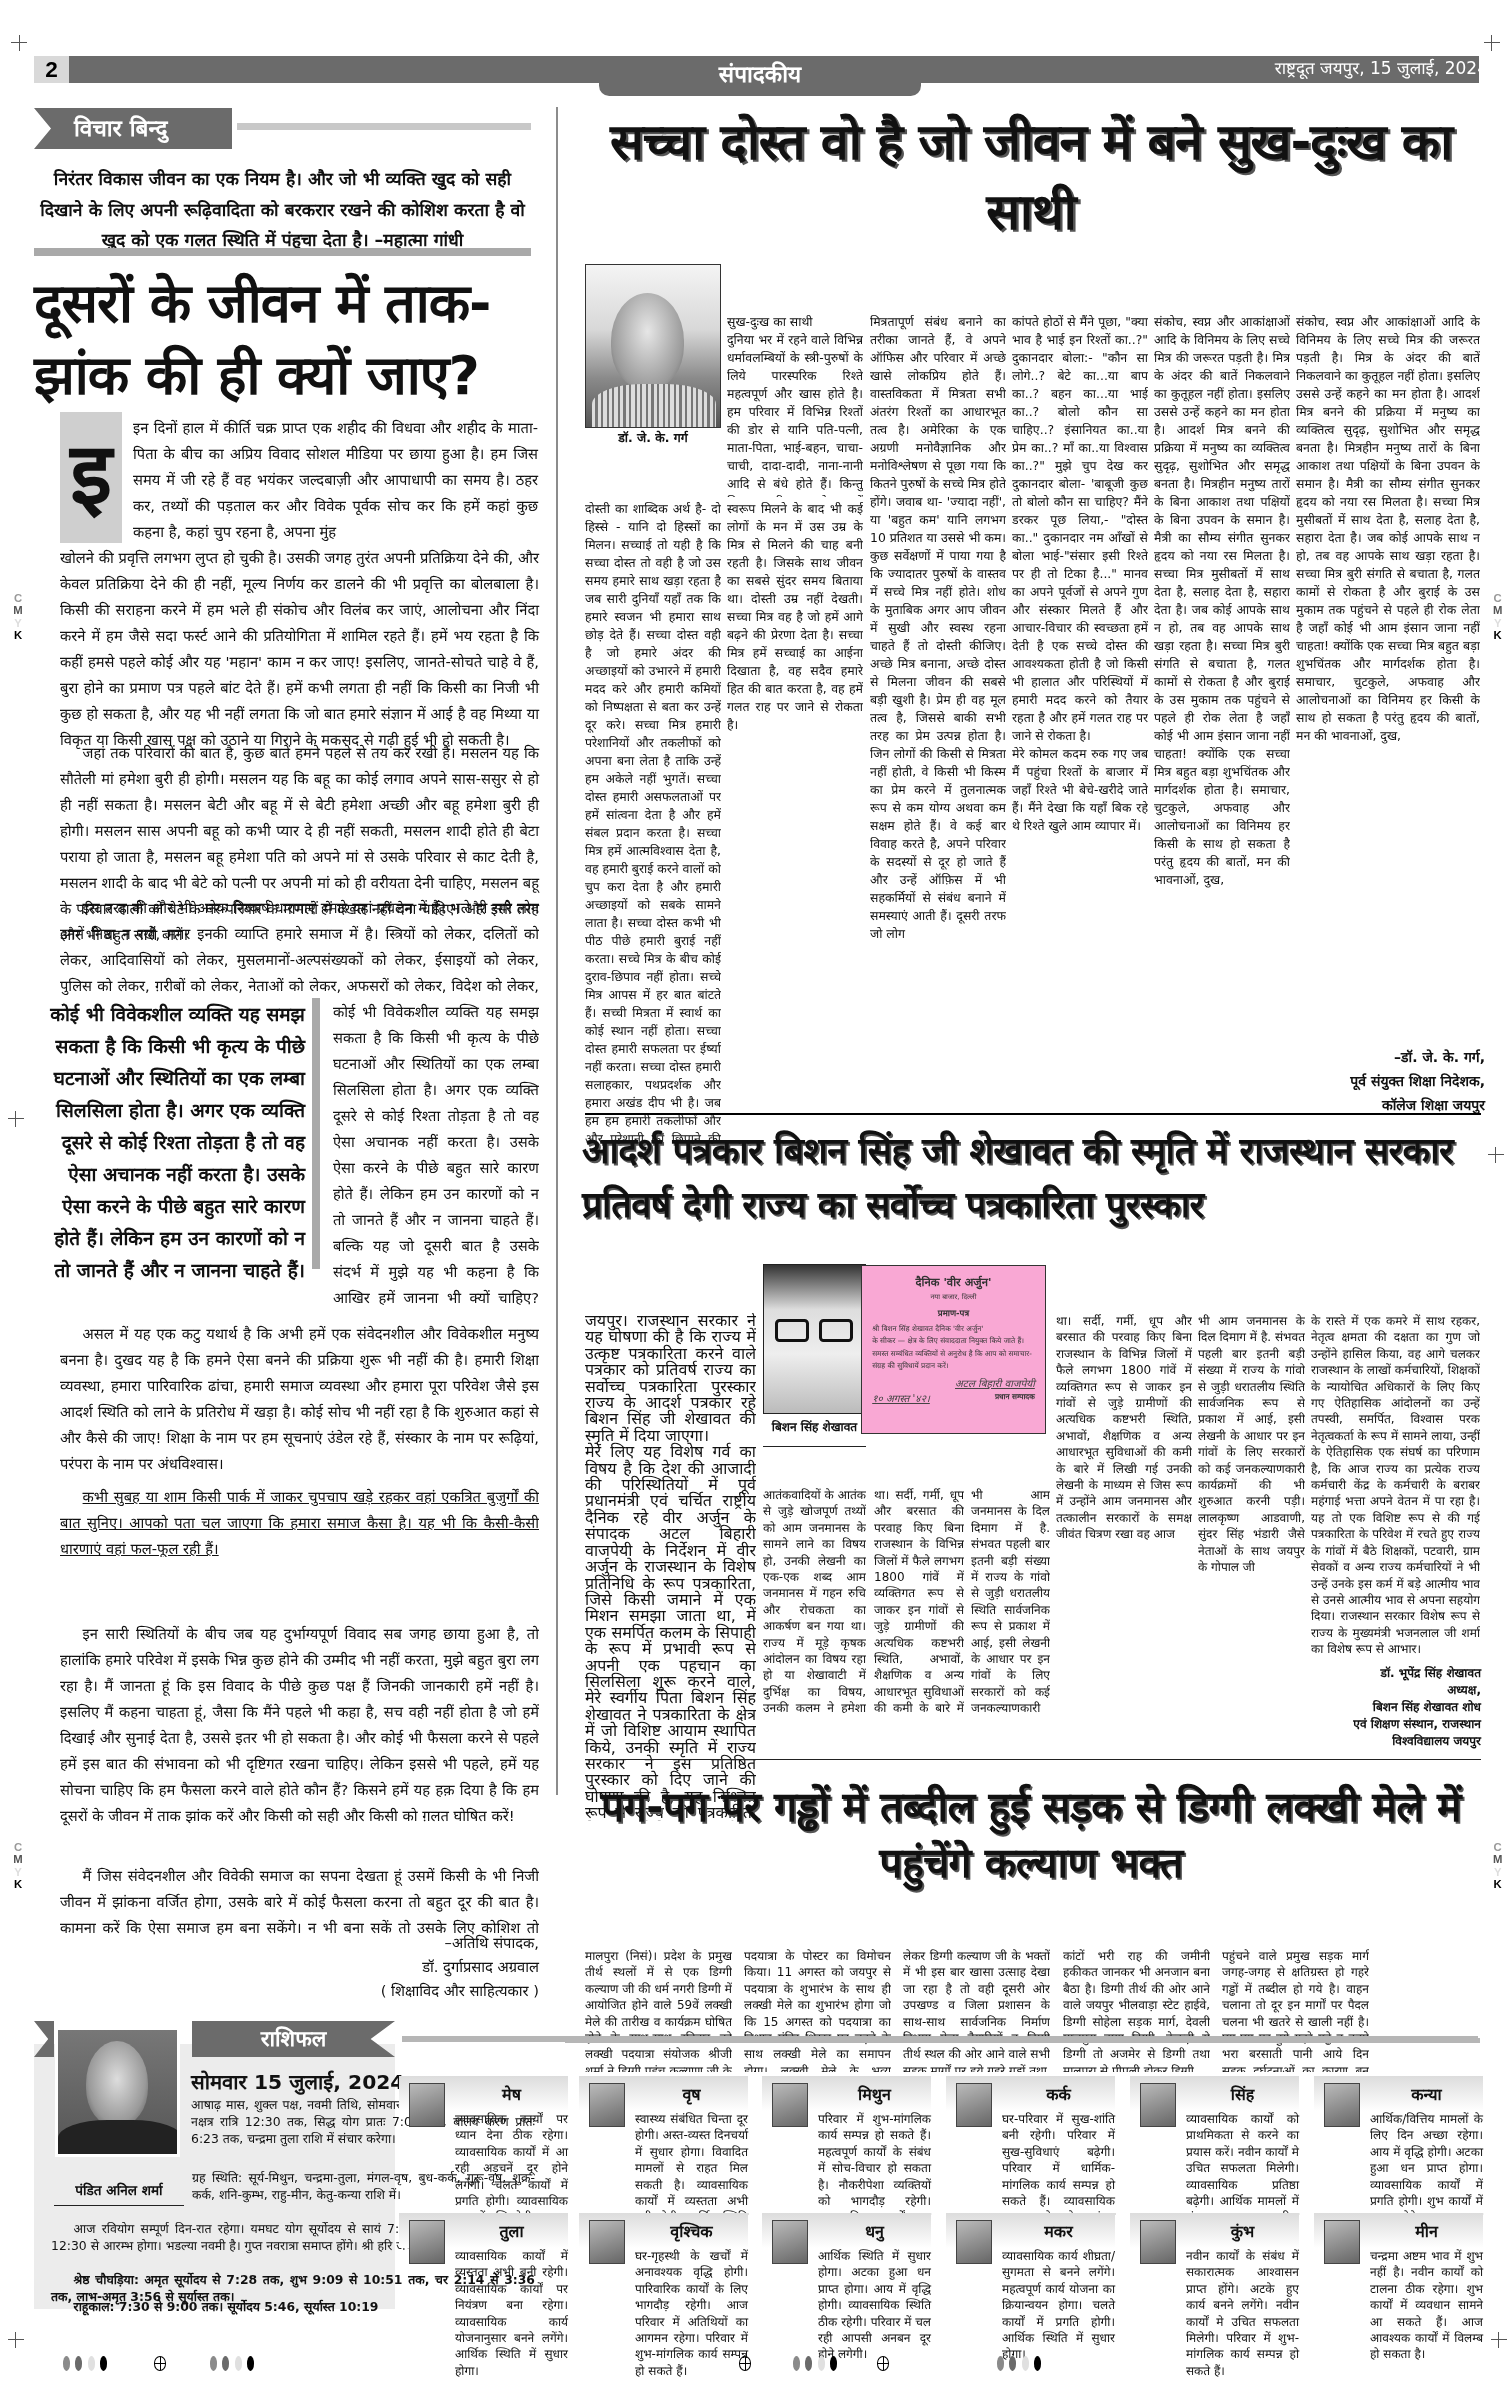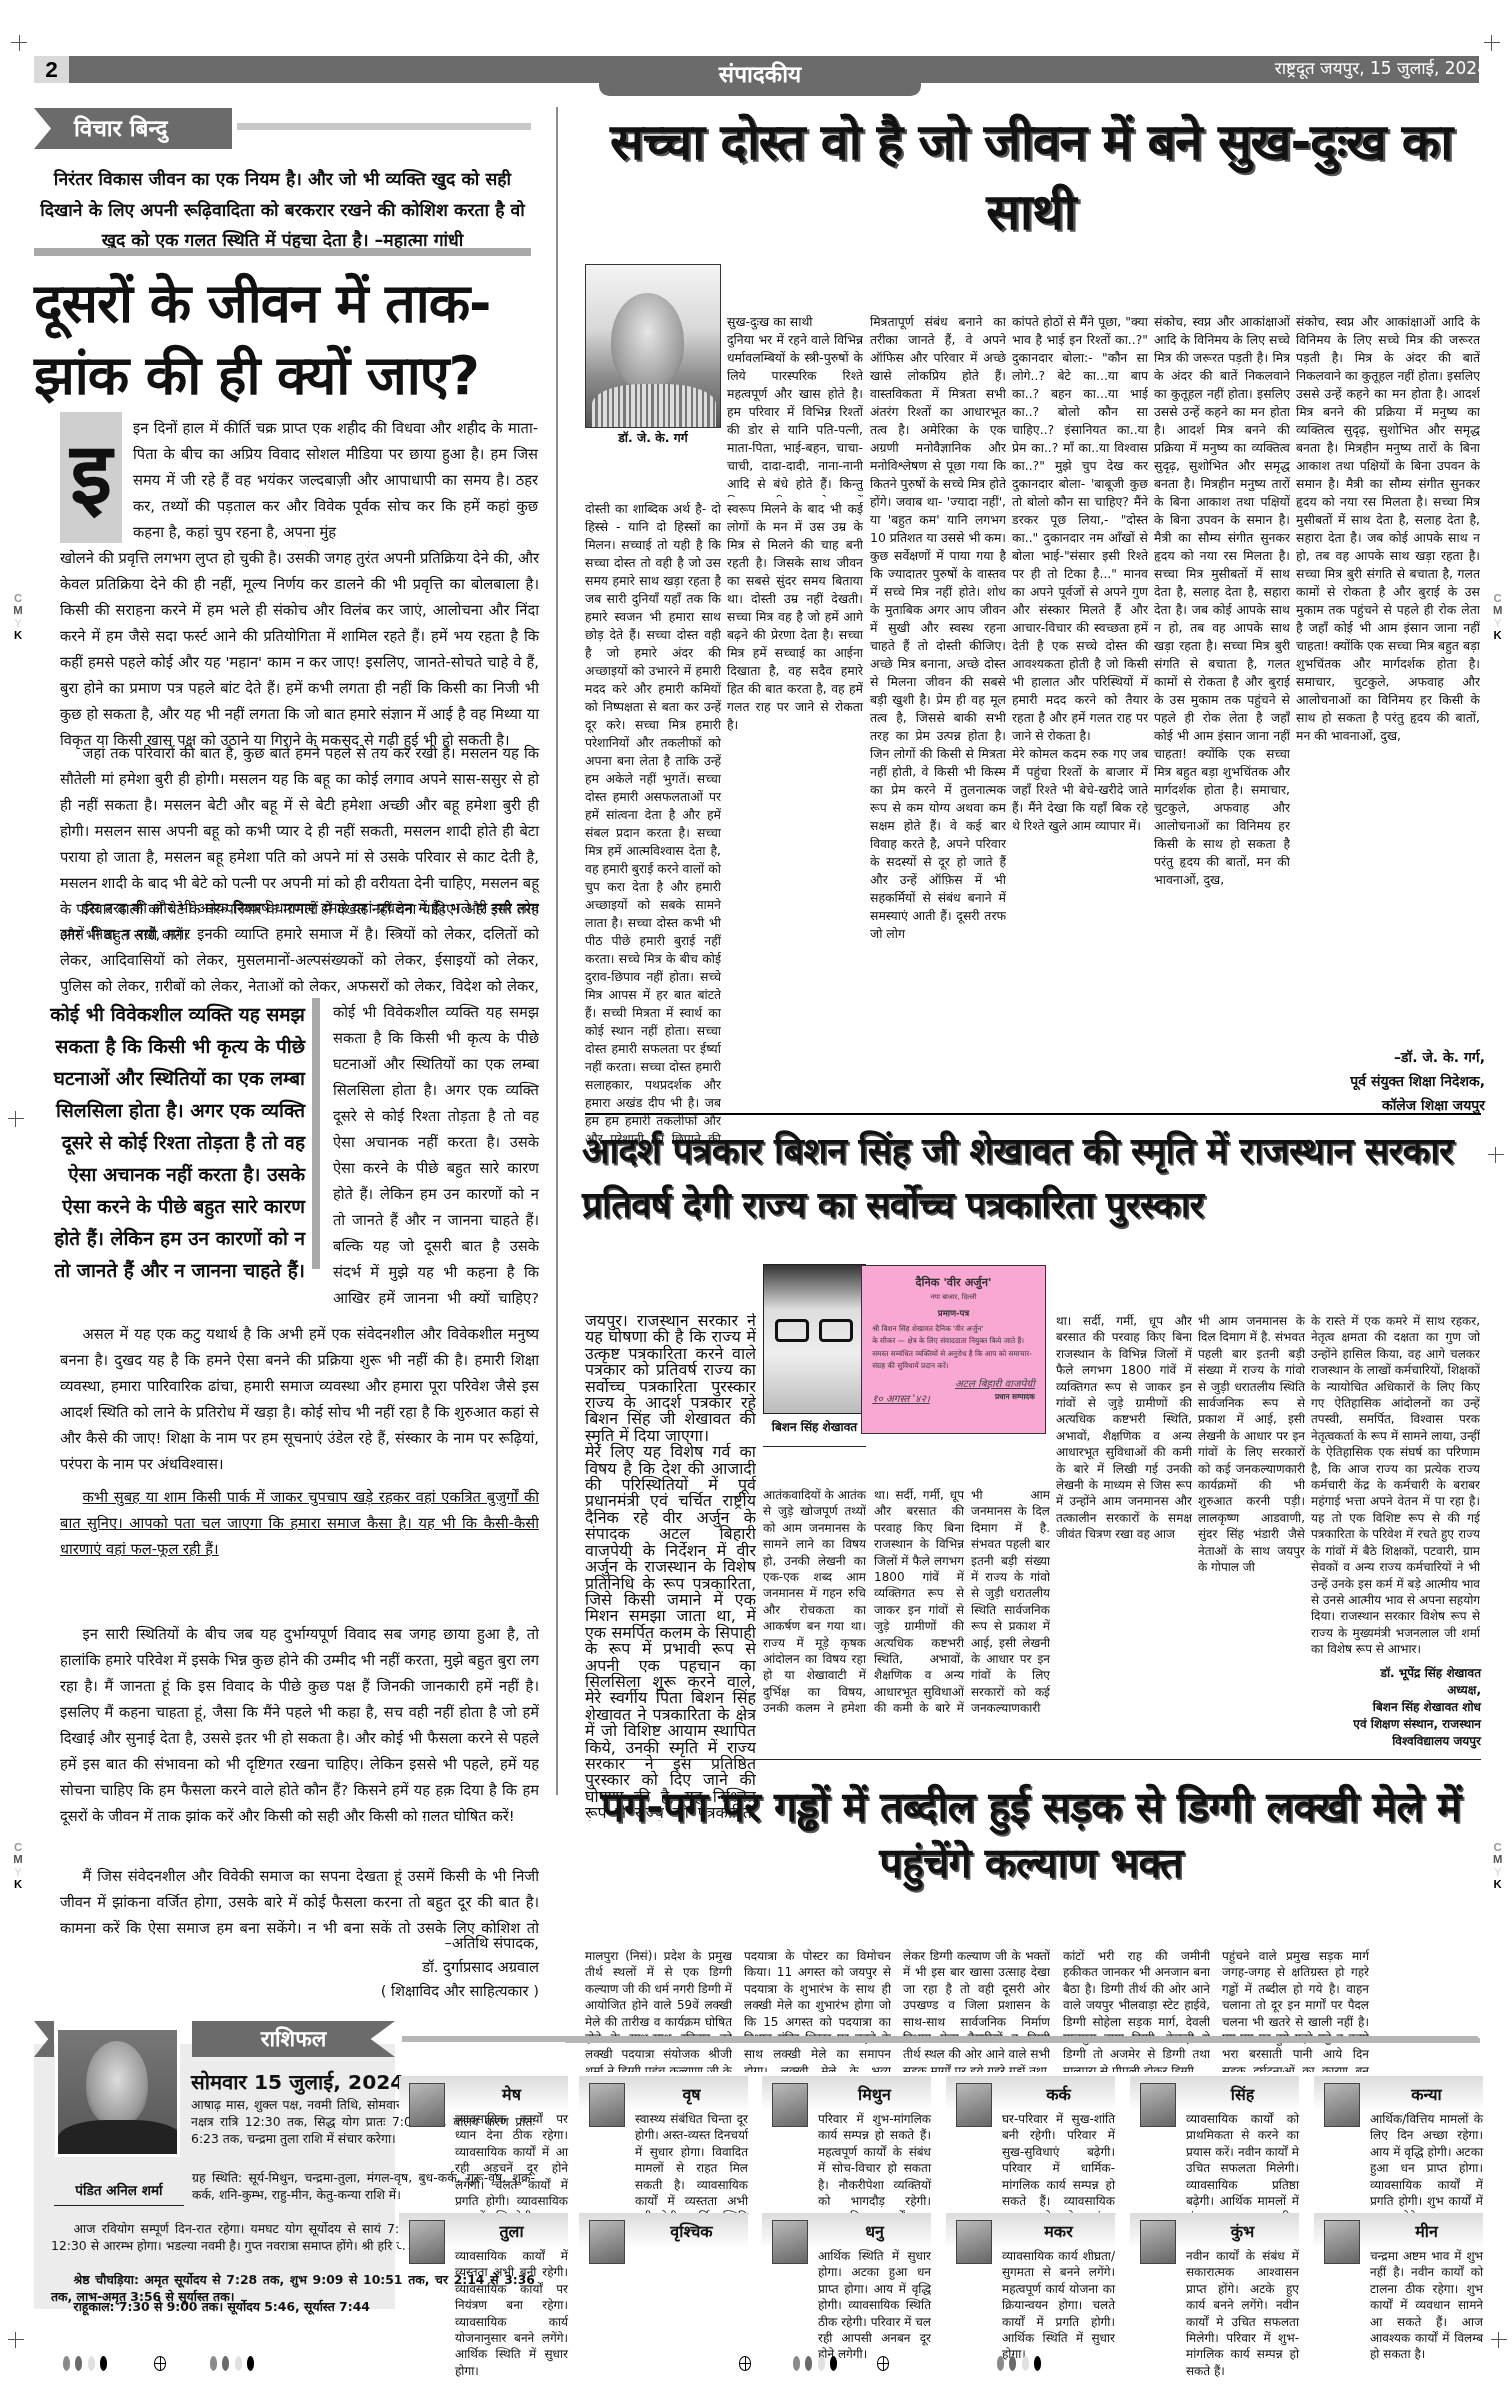--- a/index.html
+++ b/index.html
@@ -199,21 +199,21 @@
 <div class="rf-photo" data-name="astrologer-photo">
   <div class="face" style="left:28px;top:11.3px;width:62px;height:85px;background:radial-gradient(ellipse at 50% 45%,#ddd,#999 65%,#444);" data-name="face-image"></div>
   <div style="position:absolute;left:0;top:90px;width:124px;height:45px;background:#222;border-radius:40% 40% 0 0;" data-name="shirt-image"></div>
 </div>
 <div class="abs rf-name" data-name="astrologer-name">पंडित अनिल शर्मा</div>
 <div class="abs rf-date" data-name="rashifal-date">सोमवार 15 जुलाई, 2024</div>
 <p class="abs rf-info" style="left:191px;top:2096px;width:344px;" data-name="panchang">आषाढ़ मास, शुक्ल पक्ष, नवमी तिथि, सोमवार, विक्रम संवत 2081, स्वाति नक्षत्र रात्रि 12:30 तक, सिद्ध योग प्रातः 7:00 तक, बालव करण प्रातः 6:23 तक, चन्द्रमा तुला राशि में संचार करेगा।</p>
 <p class="abs rf-info" style="left:51px;top:2169px;width:484px;padding-left:141px;text-indent:0;" data-name="grah-sthiti">ग्रह स्थिति: सूर्य-मिथुन, चन्द्रमा-तुला, मंगल-वृष, बुध-कर्क, गुरू-वृष, शुक्र-कर्क, शनि-कुम्भ, राहु-मीन, केतु-कन्या राशि में।</p>
 <p class="abs rf-info" style="left:51px;top:2220px;width:484px;text-indent:22.6px;" data-name="yog-info">आज रवियोग सम्पूर्ण दिन-रात रहेगा। यमघट योग सूर्योदय से सायं 7:15 तक है। कुमार योग रात्रि 12:30 से आरम्भ होगा। भडल्या नवमी है। गुप्त नवरात्रा समाप्त होंगे। श्री हरि जयन्ती है।</p>
 <p class="abs rf-info" style="left:51px;top:2271px;width:484px;text-indent:22.6px;font-weight:bold;" data-name="choghadiya">श्रेष्ठ चौघड़िया: अमृत सूर्योदय से 7:28 तक, शुभ 9:09 से 10:51 तक, चर 2:14 से 3:36 तक, लाभ-अमृत 3:56 से सूर्यास्त तक।</p>
-<p class="abs rf-info" style="left:51px;top:2298px;width:484px;text-indent:22.6px;font-weight:bold;" data-name="rahukaal">राहूकाल: 7:30 से 9:00 तक। सूर्योदय 5:46, सूर्यास्त 7:44</p>
+<p class="abs rf-info" style="left:51px;top:2298px;width:484px;text-indent:22.6px;font-weight:bold;" data-name="rahukaal">राहूकाल: 7:30 से 9:00 तक। सूर्योदय 5:46, सूर्यास्त 10:19</p>
 
 <div class="sign" style="left:565px;top:2076px;" data-name="sign-card-mesh">
   <div class="sign-head">
       <div class="sign-img" data-name="ram-icon"></div>
       <div class="sign-name" data-name="sign-name">मेष</div>
     </div>
   <div class="sign-text" data-name="sign-text" style="padding-left:56px;">व्यावसायिक कार्यों पर ध्यान देना ठीक रहेगा। व्यावसायिक कार्यों में आ रही अड़चनें दूर होने लगेंगी। चलते कार्यों में प्रगति होगी। व्यावसायिक आय में वृद्धि होगी।</div>
 </div>
 <div class="sign" style="left:751px;top:2076px;" data-name="sign-card-vrish">
   <div class="sign-head">
@@ -249,20 +249,21 @@
       <div class="sign-img" data-name="scales-icon"></div>
       <div class="sign-name" data-name="sign-name">तुला</div>
     </div>
   <div class="sign-text" data-name="sign-text" style="padding-left:56px;">व्यावसायिक कार्यों में व्यस्तता अभी बनी रहेगी। व्यावसायिक कार्यों पर नियंत्रण बना रहेगा। व्यावसायिक कार्य योजनानुसार बनने लगेंगे। आर्थिक स्थिति में सुधार होगा।</div>
 </div>
 <div class="sign" style="left:751px;top:2213px;" data-name="sign-card-vrishchik">
   <div class="sign-head">
       <div class="sign-img" data-name="scorpion-icon"></div>
       <div class="sign-name" data-name="sign-name">वृश्चिक</div>
     </div>
+  <div class="sign-text" data-name="sign-text" style="padding-left:56px;">घर-गृहस्थी के खर्चों में अनावश्यक वृद्धि होगी। पारिवारिक कार्यों के लिए भागदौड़ रहेगी। आज परिवार में अतिथियों का आगमन रहेगा। परिवार में शुभ-मांगलिक कार्य सम्पन्न हो सकते हैं।</div>
 </div>
 <div class="sign" style="left:933px;top:2213px;" data-name="sign-card-dhanu">
   <div class="sign-head">
       <div class="sign-img" data-name="archer-icon"></div>
       <div class="sign-name" data-name="sign-name">धनु</div>
     </div>
   <div class="sign-text" data-name="sign-text" style="padding-left:56px;">आर्थिक स्थिति में सुधार होगा। अटका हुआ धन प्राप्त होगा। आय में वृद्धि होगी। व्यावसायिक स्थिति ठीक रहेगी। परिवार में चल रही आपसी अनबन दूर होने लगेगी।</div>
 </div>
 <div class="sign" style="left:1117px;top:2213px;" data-name="sign-card-makar">
   <div class="sign-head">

